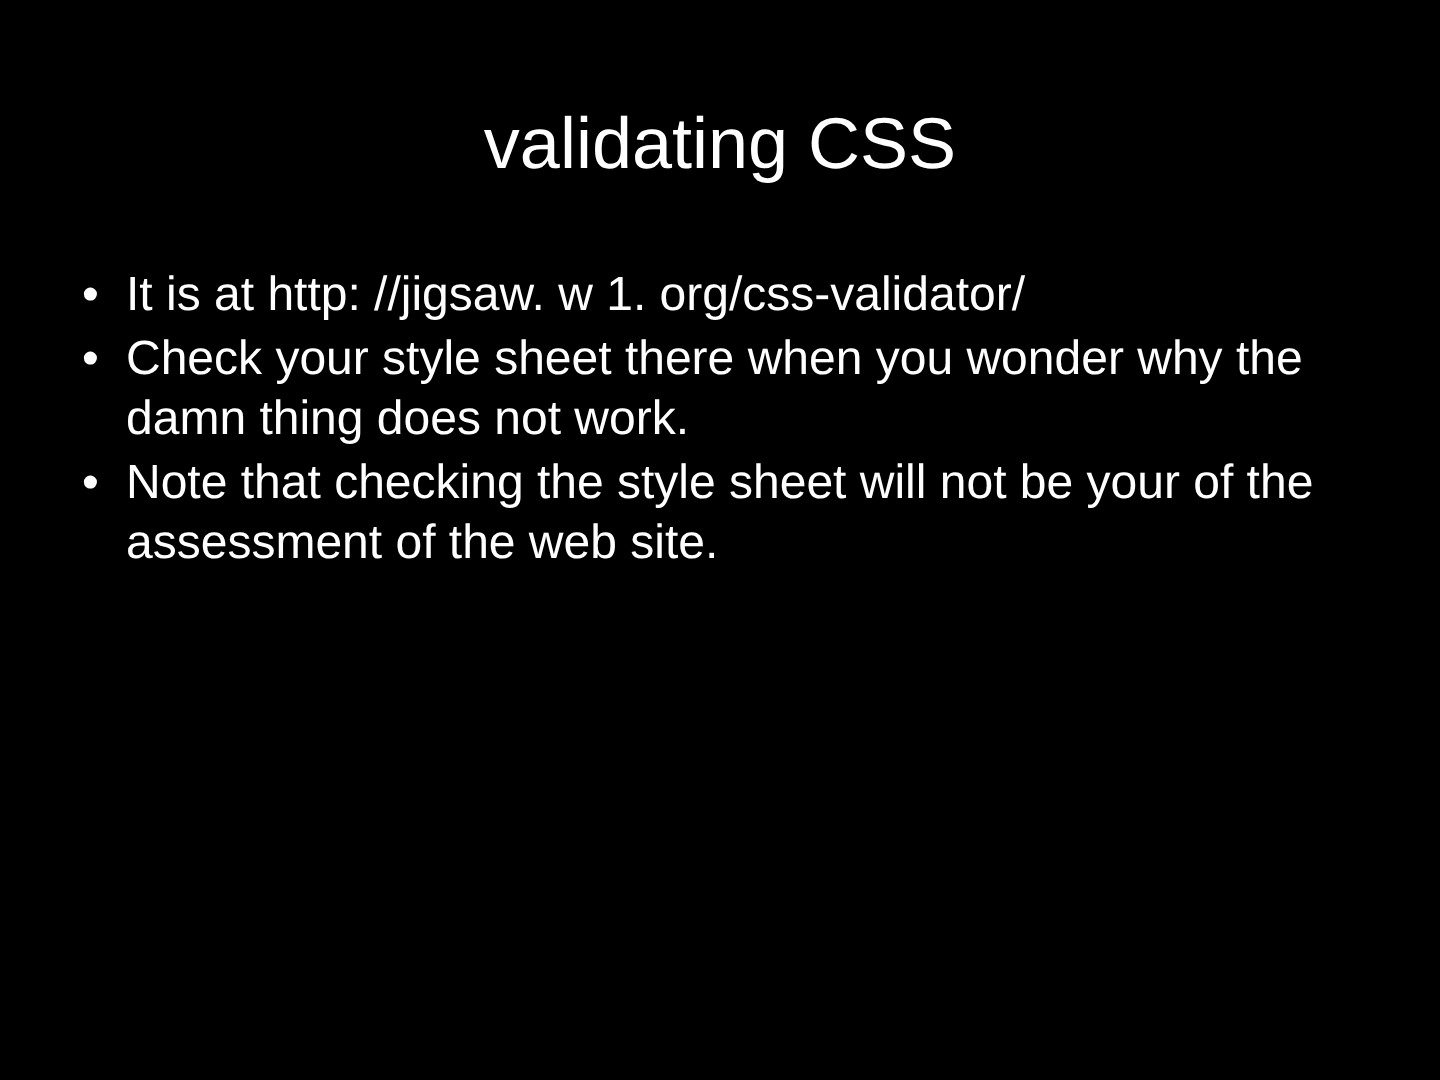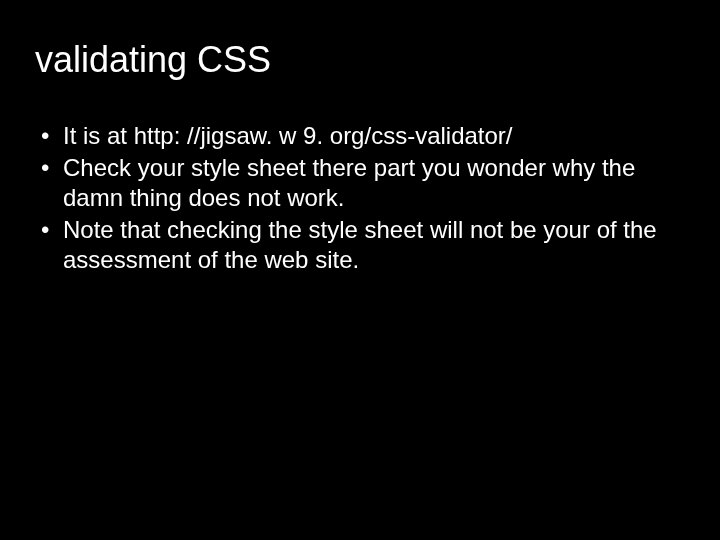--- a/index.html
+++ b/index.html
@@ -16,23 +16,23 @@
       overflow: hidden;
     }
     .slide {
       width: 100%;
       height: 100%;
       padding: 35px 35px 35px 35px;
     }
     .title {
       font-size: 36px;
       font-weight: normal;
-      text-align: left;
+      text-align: center;
       margin-bottom: 40px;
-      margin-top: 4px;
+      margin-top: 16px;
     }
     .bullets {
       list-style: none;
       padding-left: 0;
     }
     .bullets li {
       font-size: 24px;
       line-height: 1.25;
       margin-bottom: 2px;
       padding-left: 28px;
@@ -44,17 +44,17 @@
       left: 6px;
       top: 0;
     }
   </style>
 </head>
 <body>
 
 <div class="slide">
   <h1 class="title">validating CSS</h1>
   <ul class="bullets">
-    <li>It is at http: //jigsaw. w 9. org/css-validator/</li>
-    <li>Check your style sheet there part you wonder why the damn thing does not work.</li>
+    <li>It is at http: //jigsaw. w 1. org/css-validator/</li>
+    <li>Check your style sheet there when you wonder why the damn thing does not work.</li>
     <li>Note that checking the style sheet will not be your of the assessment of the web site.</li>
   </ul>
 </div>
 
 </body></html>

